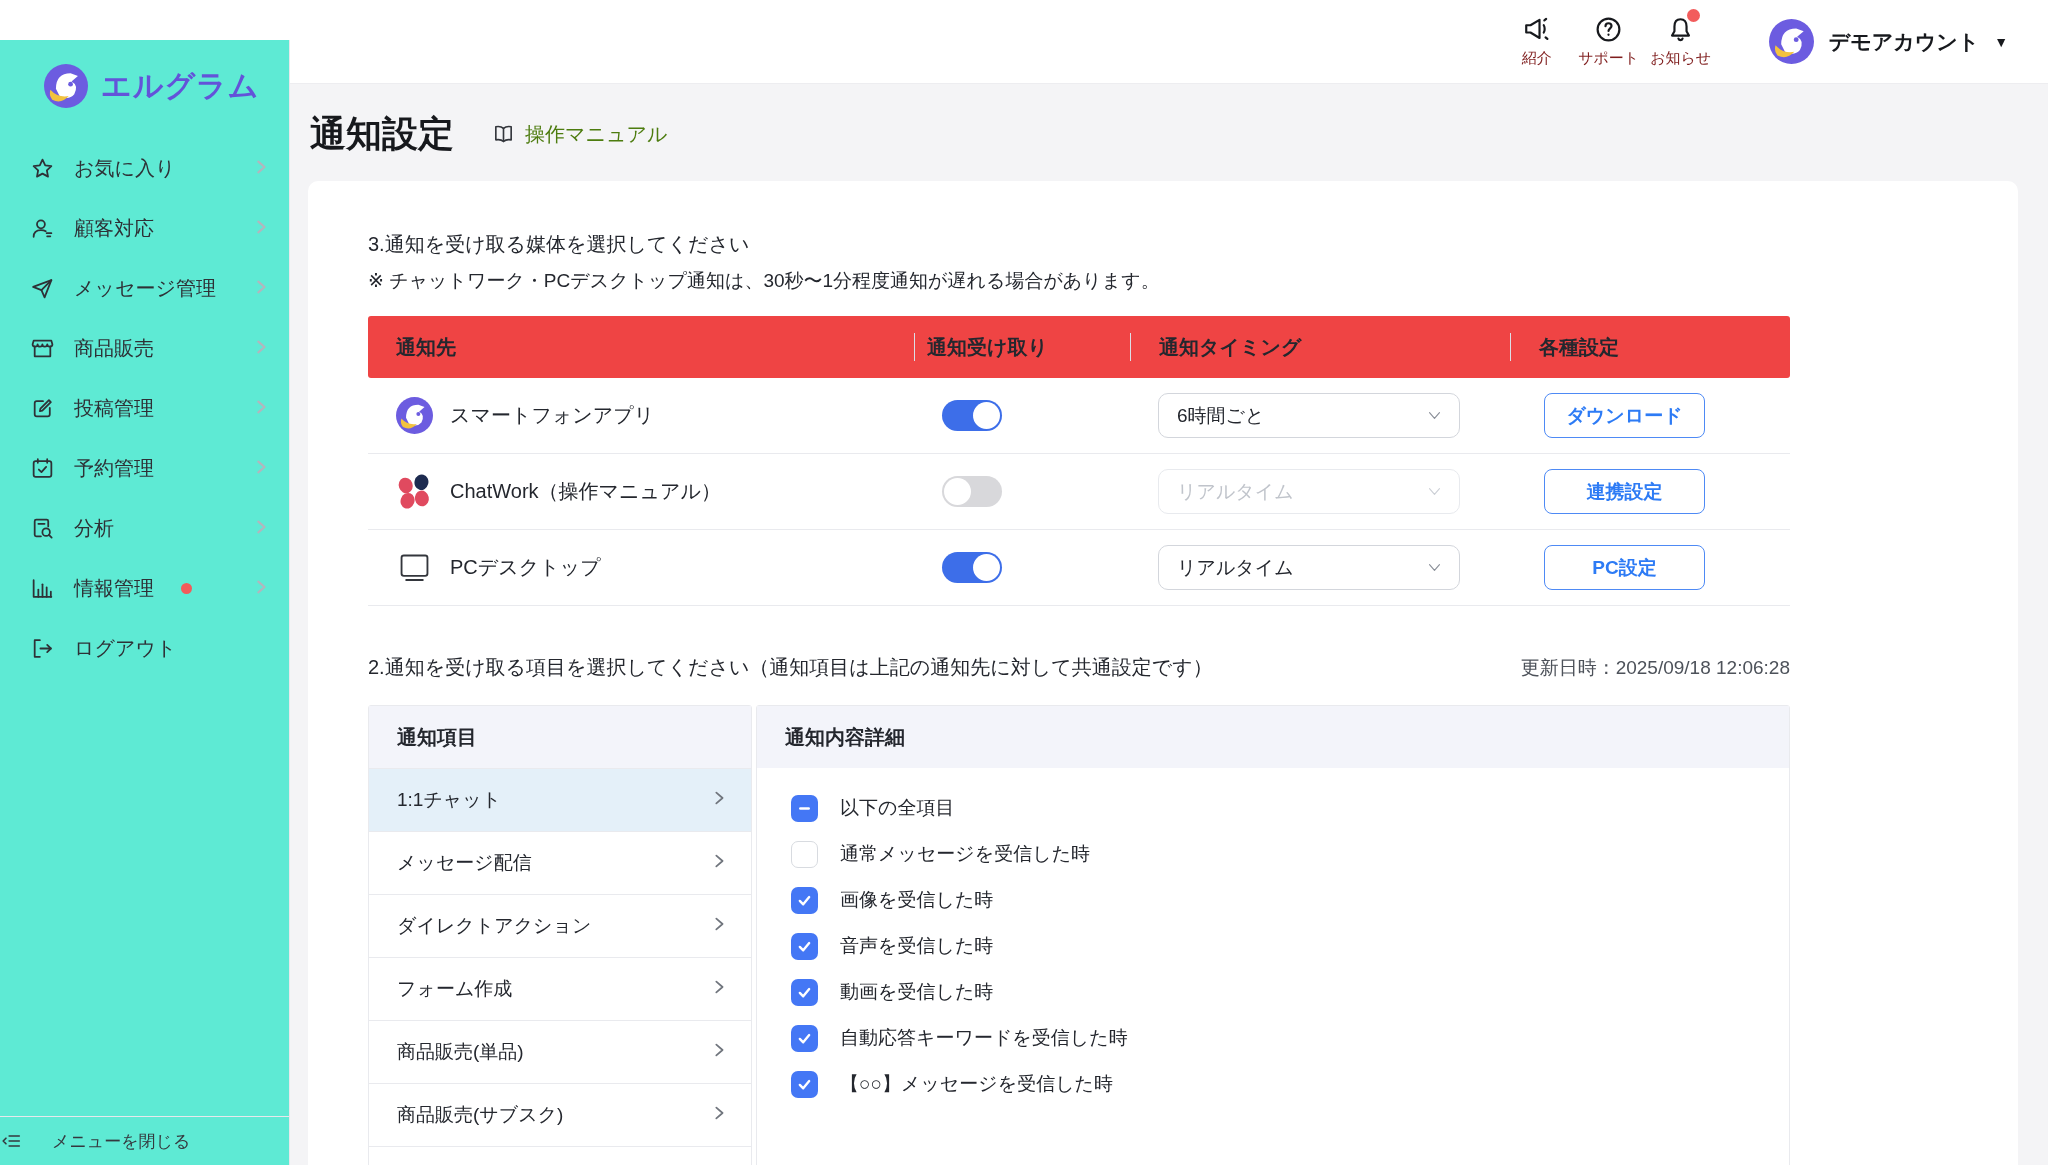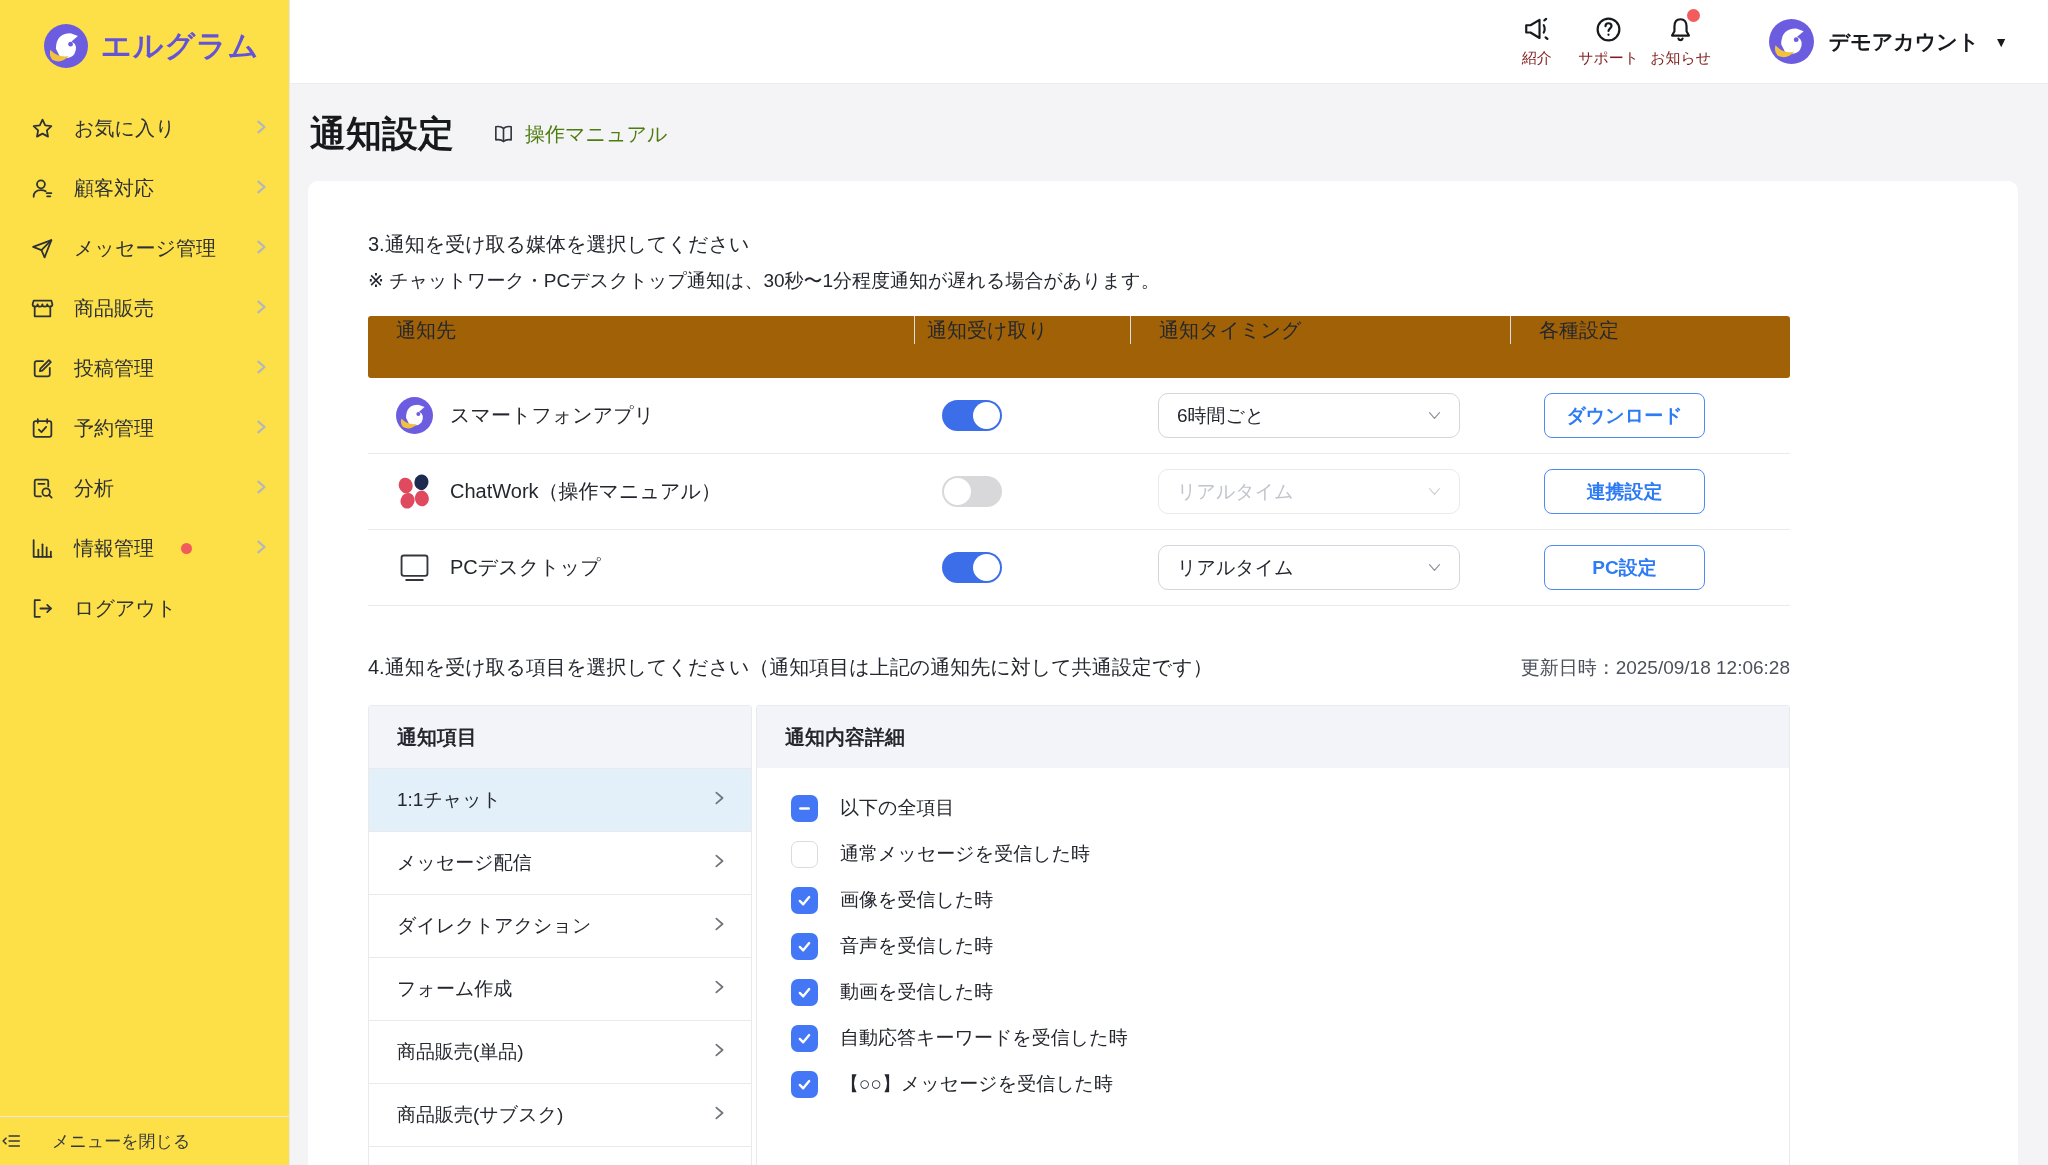--- a/index.html
+++ b/index.html
@@ -4,21 +4,21 @@
 <style>
   * { box-sizing: border-box; margin: 0; padding: 0; }
   html,body { width:2048px; height:1165px; }
   body {
     font-family: "Liberation Sans", "DejaVu Sans", sans-serif;
     color:#24272e; background:#fff; overflow:hidden; font-size:20px;
   }
   .app { display:flex; width:2048px; height:1165px; }
 
   
-  .sidebar { width:290px; background:#fde047; border-right:1px solid #e7e8ec; display:flex; flex-direction:column; }
+  .sidebar { width:290px; background:#5eead4; border-right:1px solid #e7e8ec; display:flex; flex-direction:column;margin-top:40px; }
   .logo-row { display:flex; align-items:center; gap:13px; padding:24px 0 0 44px; }
   .logo-mark { width:44px; height:44px; flex:0 0 auto; }
   .logo-text { font-size:30px; font-weight:bold; color:#6353d9; letter-spacing:1px; }
   .menu { flex:1; padding:30px 20px 0 30px; }
   .menu-item { display:flex; align-items:center; gap:19px; height:60px; font-size:20px; color:#2e3136; cursor:pointer; }
   .menu-item svg.mi { width:25px; height:25px; stroke:#2e3136; fill:none; stroke-width:1.7; stroke-linecap:round; stroke-linejoin:round; flex:0 0 auto; }
   .menu-item .chev { margin-left:auto; }
   .chev svg { width:16px; height:16px; stroke:#b2b6bd; fill:none; stroke-width:2.4; stroke-linecap:round; stroke-linejoin:round; }
   .red-dot { width:11px; height:11px; border-radius:50%; background:#f15b5b; display:inline-block; margin-left:8px; }
   .sidebar-footer { border-top:1px solid #e7e8ec; height:49px; display:flex; align-items:center; gap:30px; font-size:17px; color:#35383e; cursor:pointer; }
@@ -46,21 +46,21 @@
   .page-title { font-size:36px; font-weight:bold; color:#17191d; }
   .manual-link { display:flex; align-items:center; gap:10px; font-size:20px; color:#4d7c0f; cursor:pointer; }
   .manual-link svg { width:23px; height:23px; stroke:#33363c; fill:none; stroke-width:1.7; stroke-linecap:round; stroke-linejoin:round; }
 
   .card { background:#fff; border-radius:10px; width:1710px; height:1040px; padding:50px 0 0 60px; }
 
   .s1-heading { font-size:20px; margin-bottom:10px; }
   .s1-note { font-size:19px; margin-bottom:22px; }
 
   .table1 { width:1422px; }
-  .t1-head { display:flex; background:#a16207; height:62px; font-weight:normal; font-size:20px; border-radius:3px; }
+  .t1-head { display:flex; background:#ef4444; height:62px; align-items:center; font-weight:bold; font-size:20px; border-radius:3px; }
   .t1-hc { padding-left:28px; height:28px; display:flex; align-items:center; }
   .t1-hc + .t1-hc { border-left:1px solid #dcdee6; }
   .w1 { width:546px; } .w2 { width:216px;padding-left:12px; } .w3 { width:380px; } .w4 { width:280px; }
   .t1-row { display:flex; align-items:center; height:76px; border-bottom:1px solid #e9eaee; }
   .t1-c { padding-left:28px; display:flex; align-items:center; }
   .target-cell { gap:17px; }
   .target-icon { width:37px; height:37px; flex:0 0 auto; }
   .target-icon svg { width:100%; height:100%; }
   .pc-icon svg { stroke:#33363c; fill:none; stroke-width:2; stroke-linecap:round; }
 
@@ -380,21 +380,21 @@
                   </svg>
               </div>
             </div>
             <div class="t1-c w4 btn-cell">
                 <button class="btn">PC設定</button>
               </div>
           </div>
         </div>
 
         <div class="s2-row">
-          <span class="s2-heading">4.通知を受け取る項目を選択してください（通知項目は上記の通知先に対して共通設定です）</span>
+          <span class="s2-heading">2.通知を受け取る項目を選択してください（通知項目は上記の通知先に対して共通設定です）</span>
           <span class="s2-updated">更新日時：2025/09/18 12:06:28</span>
         </div>
 
         <div class="table2">
           <div class="panel t2-left">
             <div class="t2-head">通知項目</div>
             <div class="cat selected">
               <span>1:1チャット</span>
               <span class="chev"><svg viewBox="0 0 18 18">
                     <use href="#chev-right"></use>

